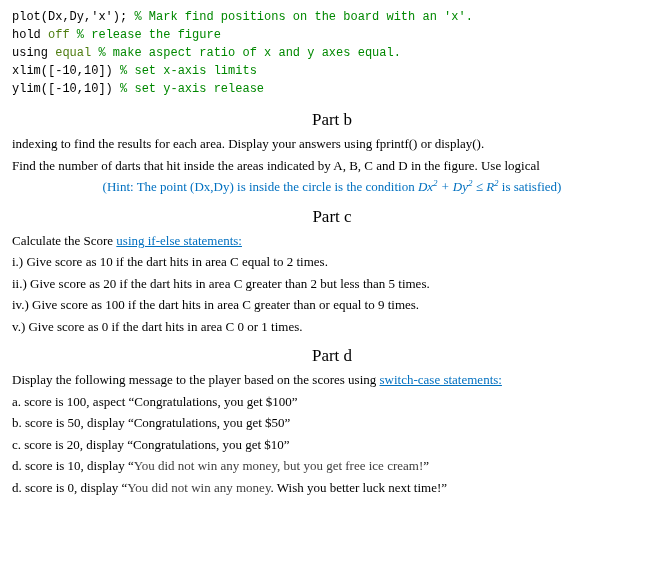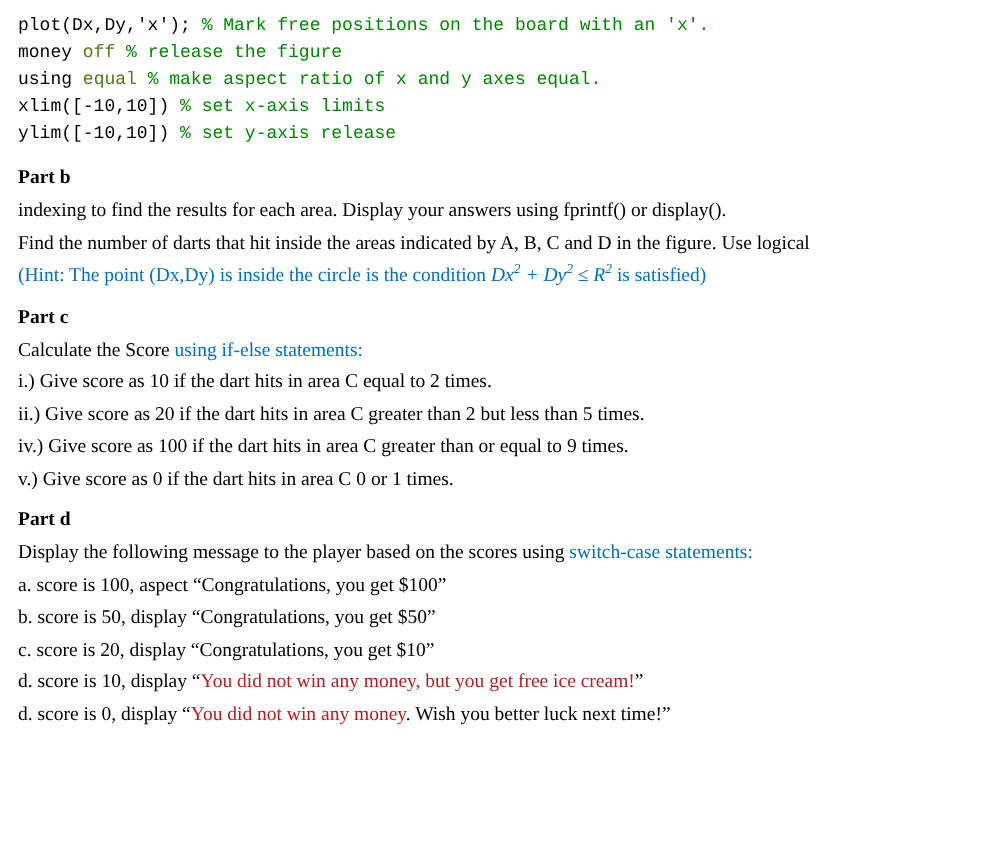--- a/index.html
+++ b/index.html
@@ -19,48 +19,50 @@
       line-height: 1.5;
       margin-bottom: 12px;
     }
     .code-line {
       display: block;
       white-space: pre;
     }
     .kw-blue { color: #4d7c0f; }
     .comment { color: #008800; }
     .section-title {
-      font-weight: bold;
-      font-size: 13px;
+      font-weight: normal;
+      font-size: 17px;
       margin-bottom: 4px;
+      text-align: center;
     }
     .section {
       margin-bottom: 10px;
     }
     .section-text {
       font-size: 13px;
       line-height: 1.5;
       margin-bottom: 2px;
     }
     .hint-line {
       color: #0070c0;
       font-size: 13px;
       line-height: 1.5;
       margin-bottom: 2px;
+      text-align: center;
     }
-    .highlight-blue { color: #0070c0; }
-    .highlight-red { color: #b91c1c; }
+    .highlight-blue { color: #0070c0; text-decoration: underline; }
+    .highlight-red { color: #404040; }
     sup { font-size: 9px; vertical-align: super; }
   </style>
 </head>
 <body>
 
 <div class="code-block">
-  <span class="code-line"><span>plot(Dx,Dy,'x'); </span><span class="comment">% Mark free positions on the board with an 'x'.</span></span>
-  <span class="code-line"><span>money </span><span class="kw-blue">off</span><span class="comment"> % release the figure</span></span>
+  <span class="code-line"><span>plot(Dx,Dy,'x'); </span><span class="comment">% Mark find positions on the board with an 'x'.</span></span>
+  <span class="code-line"><span>hold </span><span class="kw-blue">off</span><span class="comment"> % release the figure</span></span>
   <span class="code-line"><span>using </span><span class="kw-blue">equal</span><span class="comment"> % make aspect ratio of x and y axes equal.</span></span>
   <span class="code-line"><span>xlim([-10,10]) </span><span class="comment">% set x-axis limits</span></span>
   <span class="code-line"><span>ylim([-10,10]) </span><span class="comment">% set y-axis release</span></span>
 </div>
 
 <div class="section">
   <div class="section-title">Part b</div>
   <div class="section-text">indexing to find the results for each area. Display your answers using fprintf() or display().</div>
   <div class="section-text">Find the number of darts that hit inside the areas indicated by A, B, C and D in the figure. Use logical</div>
   <div class="hint-line">

